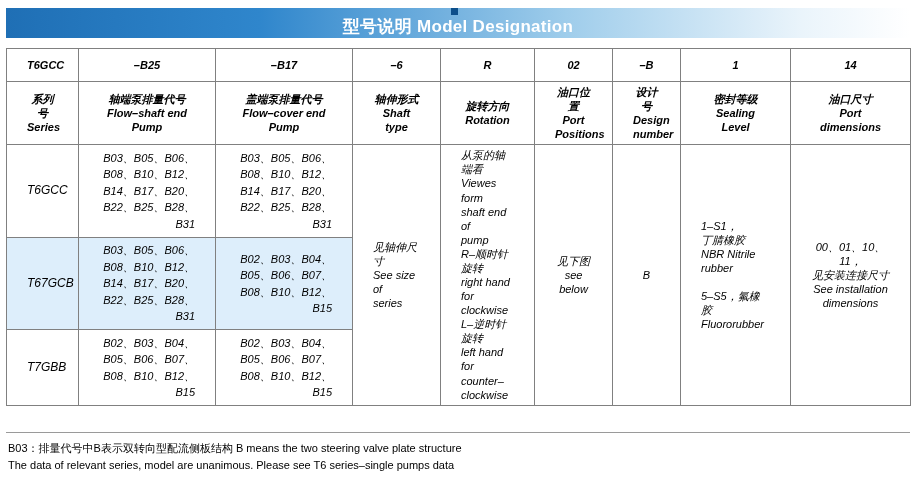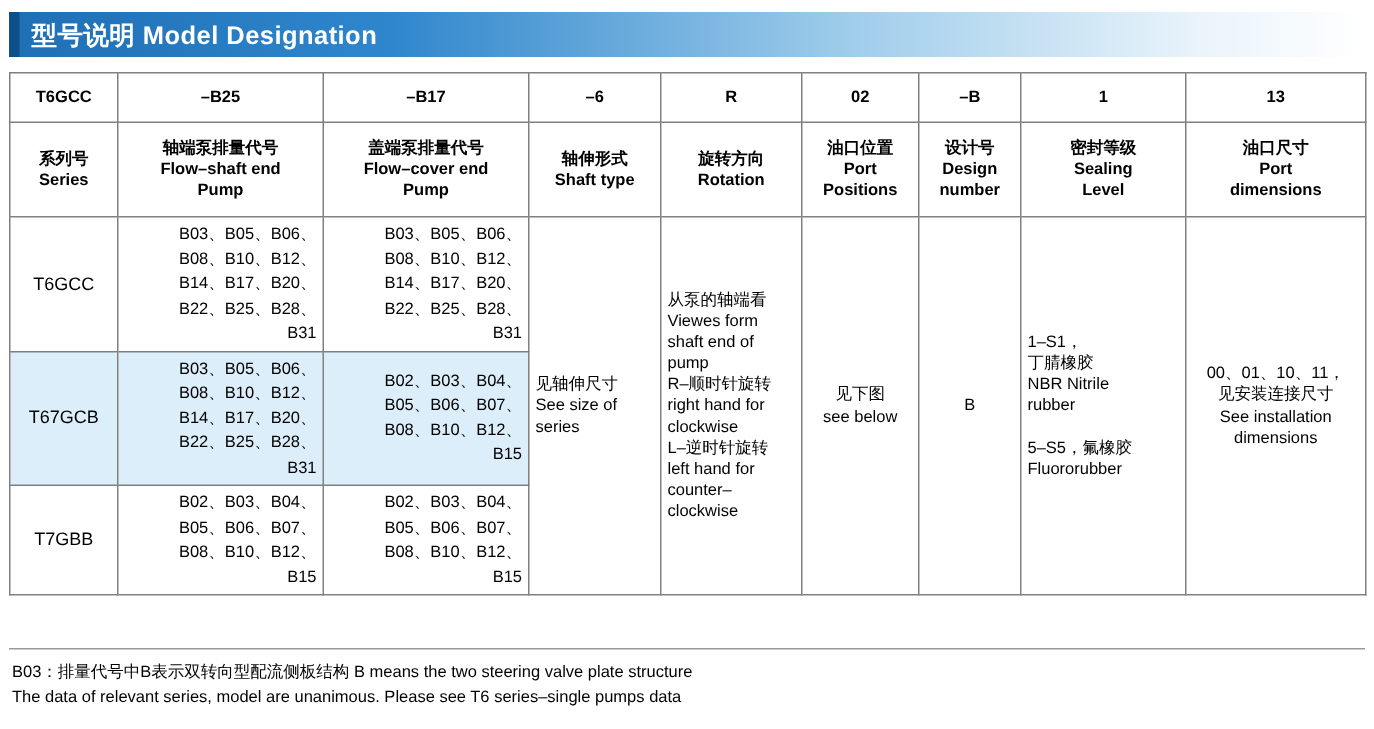--- a/index.html
+++ b/index.html
@@ -21,20 +21,21 @@
   }
 
   
   .banner {
     position: relative;
     margin: 8px 6px 0 6px;
     height: 30px;
     background: linear-gradient(to right, #1f6fb5 0%, #2f86cc 28%, #9fcdeb 62%, #eaf4fb 88%, #ffffff 100%);
     display: flex;
     align-items: center;
+    flex-direction: column;
   }
   .banner-bar {
     width: 7px;
     height: 30px;
     background: #0d4f8b;
     margin-right: 8px;
   }
   .banner-title {
     font-size: 17px;
     font-weight: bold;
@@ -48,23 +49,24 @@
     border-collapse: collapse;
     table-layout: fixed;
     margin: 10px 6px 0 6px;
     width: 904px;
     background: #ffffff;
   }
   table.model-table td,
   table.model-table th {
     border: 1px solid #808080;
     vertical-align: middle;
-    padding: 3px 4px;
+    padding: 3px 20px;
     font-size: 11px;
     line-height: 1.28;
+    font-style: italic;
   }
 
   
   .code-row td {
     height: 26px;
     text-align: center;
     font-weight: bold;
     font-size: 13px;
     background: #ffffff;
   }
@@ -155,21 +157,21 @@
     <tbody>
         <tr class="code-row">
       <td>T6GCC</td>
       <td>–B25</td>
       <td>–B17</td>
       <td>–6</td>
       <td>R</td>
       <td>02</td>
       <td>–B</td>
       <td>1</td>
-      <td>13</td>
+      <td>14</td>
     </tr>
 
     <tr class="head-row">
       <td style="white-space:pre-line">系列号
 Series</td>
       <td style="white-space:pre-line">轴端泵排量代号
 Flow–shaft end
 Pump</td>
       <td style="white-space:pre-line">盖端泵排量代号
 Flow–cover end

